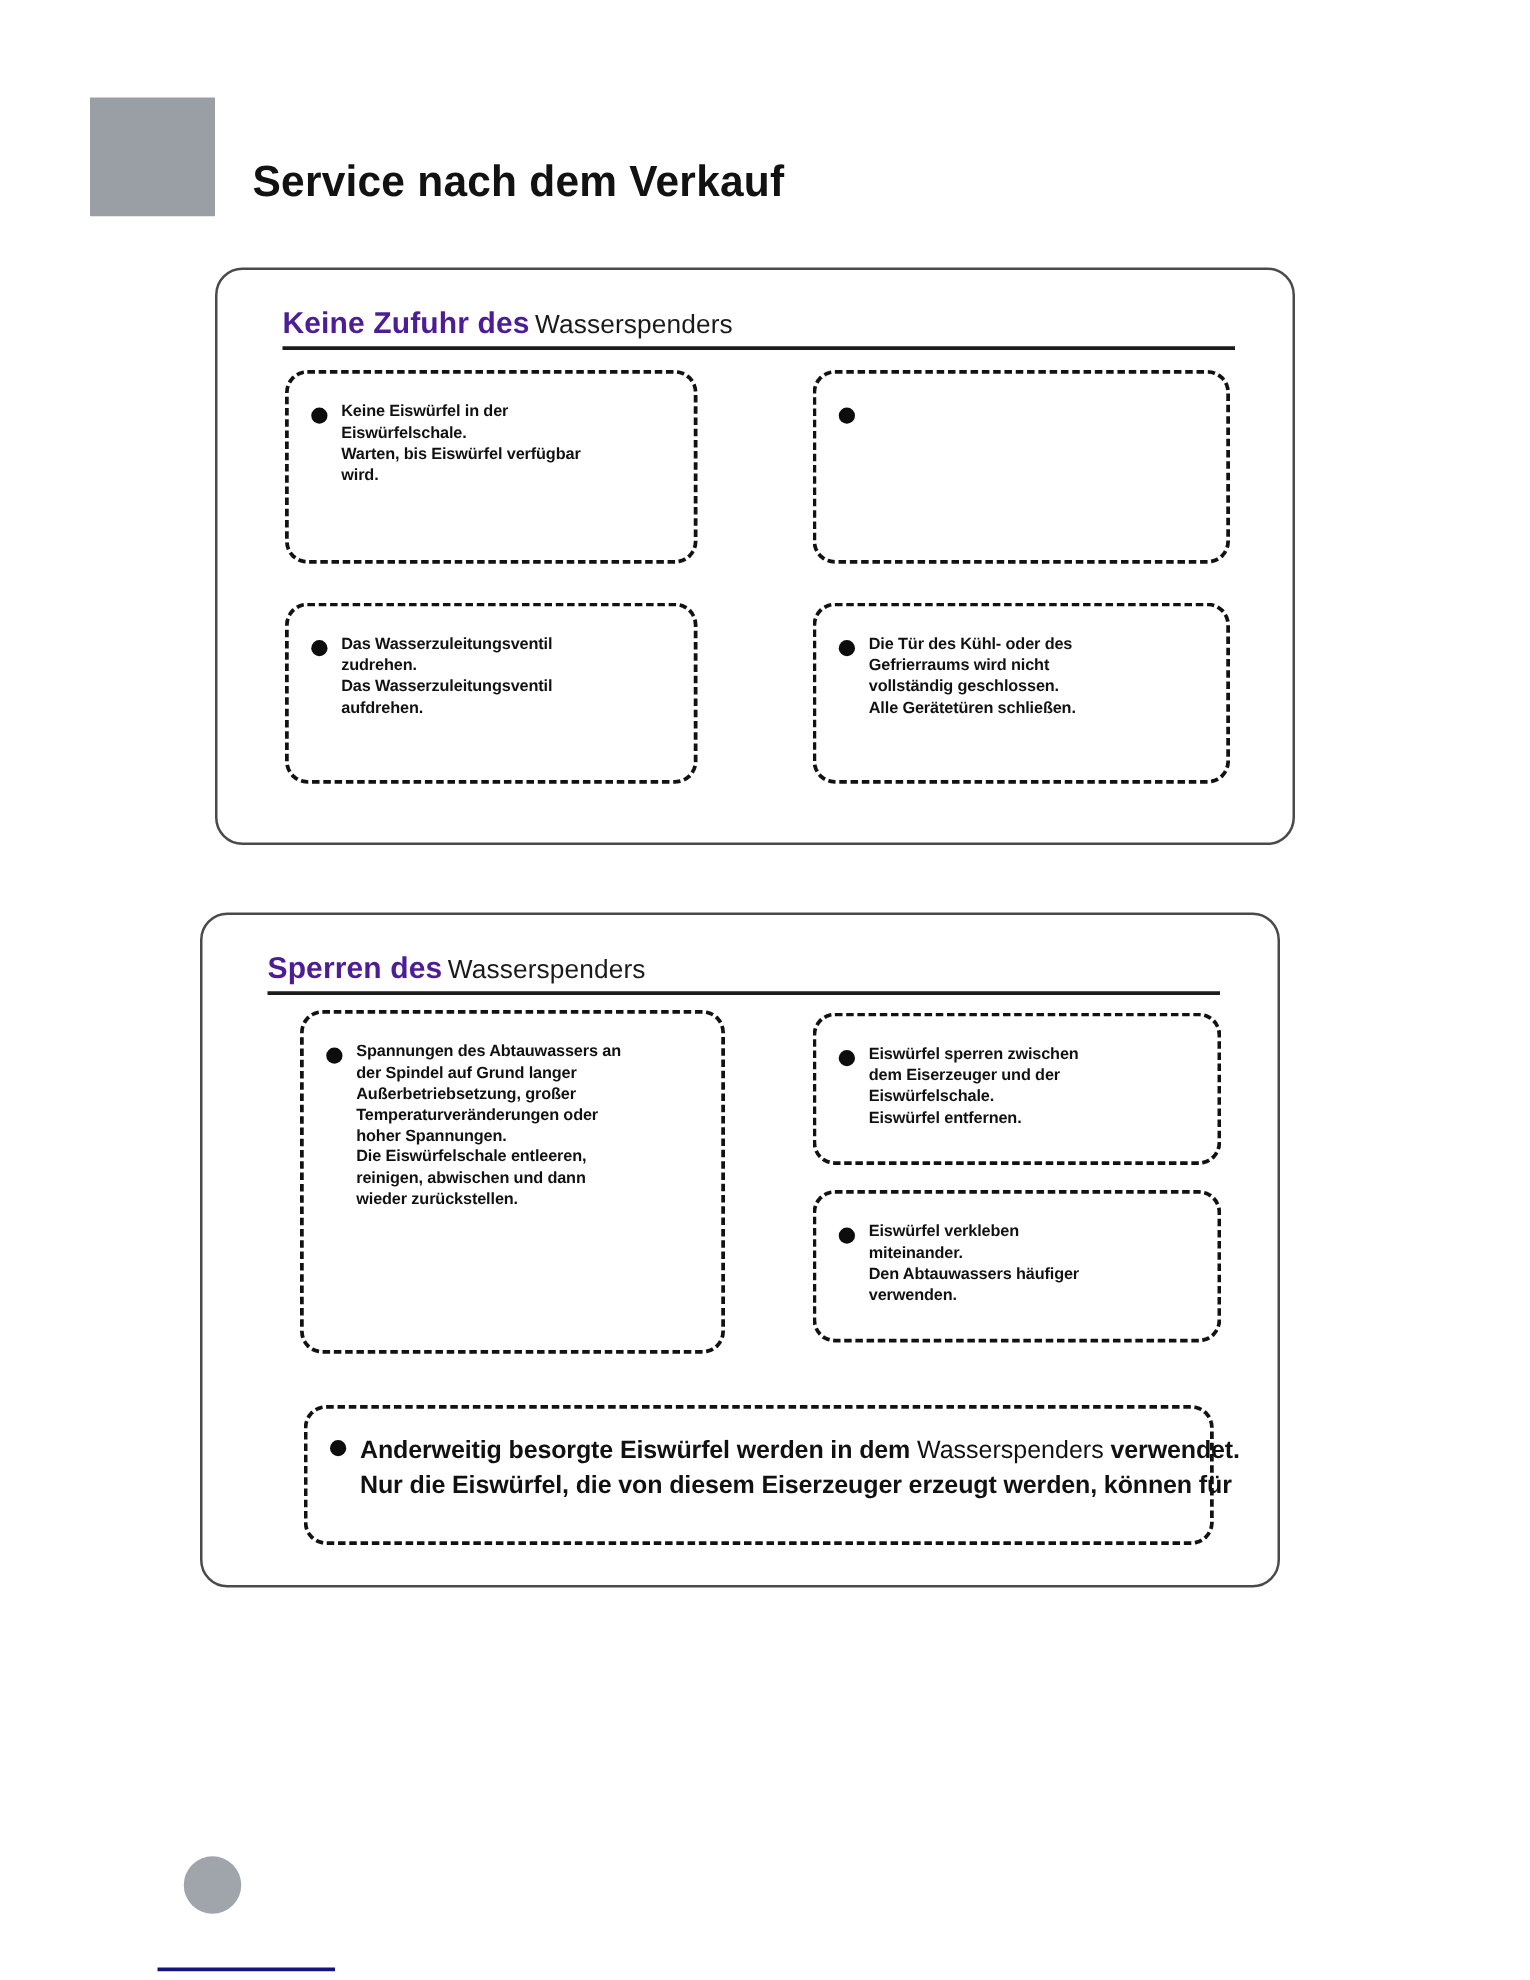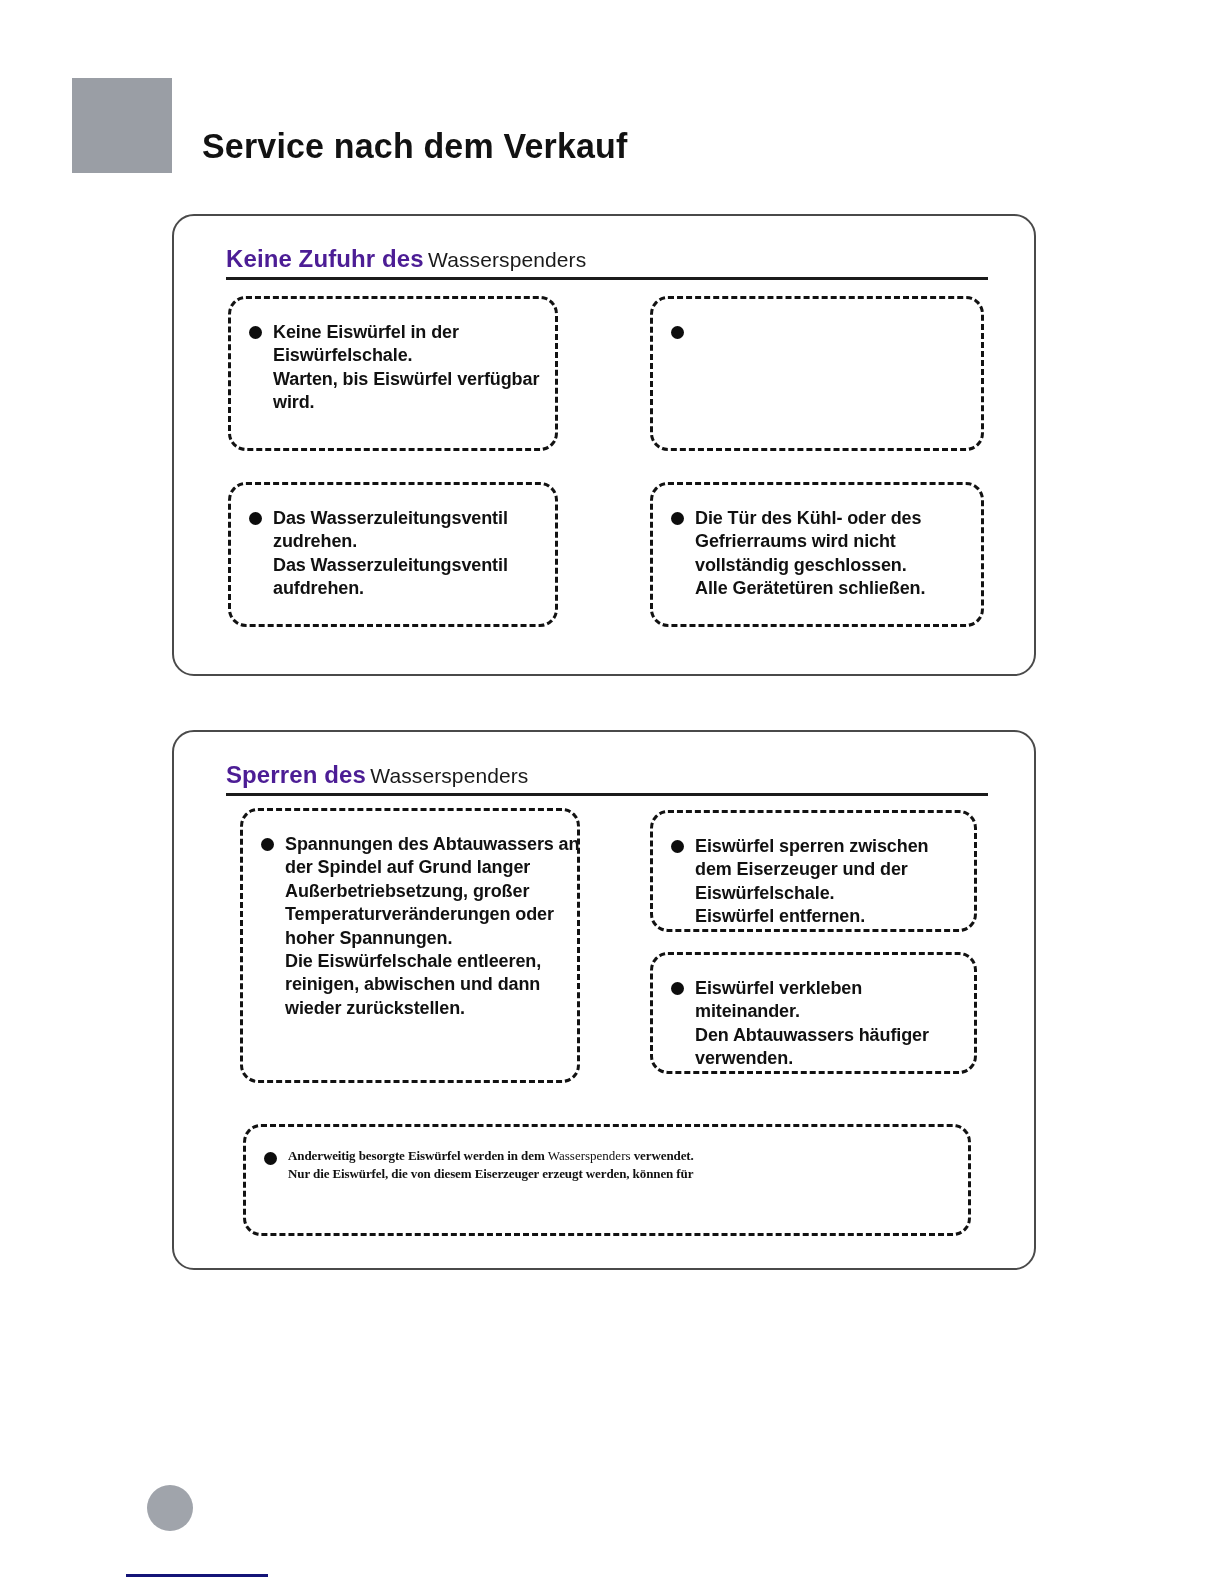--- a/index.html
+++ b/index.html
@@ -40,21 +40,21 @@
 
   
   .panel {
     position: absolute;
     border: 2px solid #4a4a4a;
     border-radius: 22px;
     background: #ffffff;
     box-sizing: border-box;
   }
   #panel-1 { left: 172px; top: 214px;  width: 864px; height: 462px; }
-  #panel-2 { left: 172px; top: 730px;  width: 864px; height: 540px; }
+  #panel-2 { left: 160px; top: 730px;  width: 864px; height: 540px; }
 
   
   .section-head {
     position: absolute;
     left: 52px;
     top: 30px;
     width: 762px;
   }
   .section-head .head-line {
     display: block;
@@ -96,21 +96,21 @@
   .bullet {
     flex: 0 0 auto;
     width: 13px;
     height: 13px;
     border-radius: 50%;
     background: #0d0d0d;
     margin-top: 5px;
     margin-right: 11px;
   }
   .card-text {
-    font-size: 18px;
+    font-size: 13px;
     font-weight: bold;
     line-height: 1.30;
     color: #111111;
     letter-spacing: -0.1px;
   }
   .card-text .ln { display: block; white-space: nowrap; }
   .soft {
     font-weight: normal;
     letter-spacing: 0px;
   }
@@ -121,21 +121,21 @@
   #card-valve       { left: 228px; top: 482px; width: 330px; height: 145px; }
   #card-door        { left: 650px; top: 482px; width: 334px; height: 145px; }
 
   
   #card-defrost     { left: 240px; top: 808px;  width: 340px; height: 275px; }
   #card-ice-block   { left: 650px; top: 810px;  width: 327px; height: 122px; }
   #card-ice-stick   { left: 650px; top: 952px;  width: 327px; height: 122px; }
   #card-foreign-ice { left: 243px; top: 1124px; width: 728px; height: 112px; }
 
   #card-foreign-ice .card-inner { padding-top: 20px; }
-  #card-foreign-ice .card-text { font-size: 13px; line-height: 1.38; font-family: Liberation Serif, serif; }
+  #card-foreign-ice .card-text { font-size: 20px; line-height: 1.38; }
 
   
   .footer-dot {
     position: absolute;
     left: 147px;
     top: 1485px;
     width: 46px;
     height: 46px;
     border-radius: 50%;
     background: #a0a4ab;

